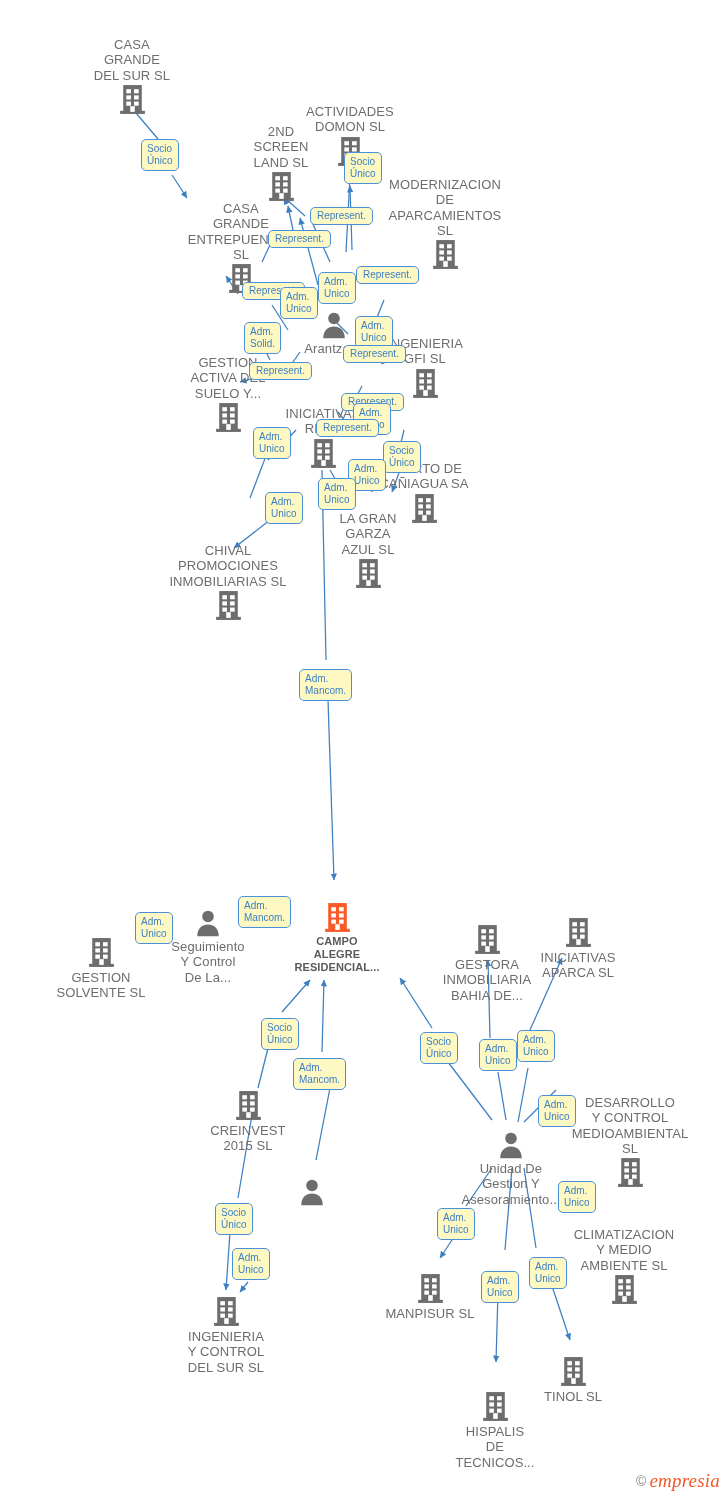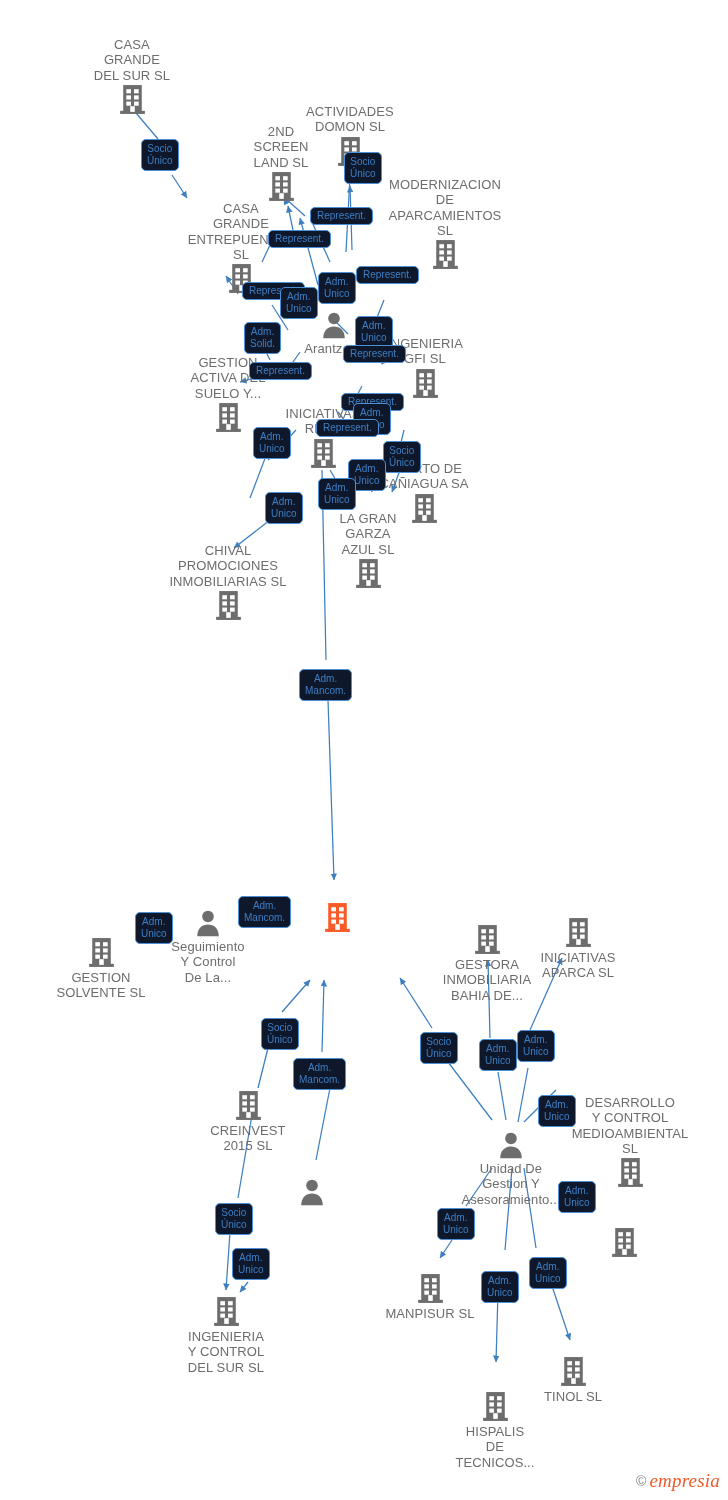--- a/index.html
+++ b/index.html
@@ -49,26 +49,26 @@
   .node.focus .caption{
     color:#5a5a5a;
     font-weight:bold;
     font-size:11px;
   }
 
   
   .chip{
     position:absolute;
     box-sizing:border-box;
-    background:#0f172a;
+    background:#fef9c3;
     border:1.3px solid #4a90d9;
     border-radius:5px;
     color:#3c7fc4;
     font-size:10px;
-    text-align:center;
+    text-align:left;
     padding:3px 5px;
     line-height:1.22;
     white-space:pre-line;
     z-index:5;
   }
   .chip.one{padding:2px 6px;}
 
   
   .watermark{
     position:absolute;
@@ -394,20 +394,23 @@
             <rect x="7" y="2" width="18" height="26" fill="#fa5a28"></rect>
             <rect x="4" y="27" width="24" height="3" fill="#fa5a28"></rect>
             <rect x="10" y="6" width="4.5" height="4" fill="#fff"></rect>
             <rect x="17.5" y="6" width="4.5" height="4" fill="#fff"></rect>
             <rect x="10" y="12" width="4.5" height="4" fill="#fff"></rect>
             <rect x="17.5" y="12" width="4.5" height="4" fill="#fff"></rect>
             <rect x="10" y="18" width="4.5" height="4" fill="#fff"></rect>
             <rect x="17.5" y="18" width="4.5" height="4" fill="#fff"></rect>
             <rect x="13.8" y="22.5" width="4.4" height="5.5" fill="#fff"></rect>
           </svg></span>
+        <span class="caption">CAMPO
+ALEGRE
+RESIDENCIAL...</span>
       </div>
       <div class="node company" style="left: 487px; top: 923px;">
         <span class="glyph"><svg width="33" height="33" viewBox="0 0 32 32" aria-hidden="true">
             <rect x="7" y="2" width="18" height="26" fill="#6d6d6d"></rect>
             <rect x="4" y="27" width="24" height="3" fill="#6d6d6d"></rect>
             <rect x="10" y="6" width="4.5" height="4" fill="#fff"></rect>
             <rect x="17.5" y="6" width="4.5" height="4" fill="#fff"></rect>
             <rect x="10" y="12" width="4.5" height="4" fill="#fff"></rect>
             <rect x="17.5" y="12" width="4.5" height="4" fill="#fff"></rect>
             <rect x="10" y="18" width="4.5" height="4" fill="#fff"></rect>
@@ -473,20 +476,23 @@
       <div class="node person" style="left: 511px; top: 1130px;">
         <span class="glyph"><svg width="30" height="30" viewBox="0 0 32 32" aria-hidden="true">
             <circle cx="16" cy="9" r="6.2" fill="#6d6d6d"></circle>
             <path d="M4.5 30 C4.5 21.5 10 17.5 16 17.5 C22 17.5 27.5 21.5 27.5 30 Z" fill="#6d6d6d"></path>
           </svg></span>
         <span class="caption">Unidad De
 Gestion Y
 Asesoramiento...</span>
       </div>
       <div class="node company" style="left: 624px; top: 1226px;">
+        <span class="caption">CLIMATIZACION
+Y MEDIO
+AMBIENTE SL</span>
         <span class="glyph"><svg width="33" height="33" viewBox="0 0 32 32" aria-hidden="true">
             <rect x="7" y="2" width="18" height="26" fill="#6d6d6d"></rect>
             <rect x="4" y="27" width="24" height="3" fill="#6d6d6d"></rect>
             <rect x="10" y="6" width="4.5" height="4" fill="#fff"></rect>
             <rect x="17.5" y="6" width="4.5" height="4" fill="#fff"></rect>
             <rect x="10" y="12" width="4.5" height="4" fill="#fff"></rect>
             <rect x="17.5" y="12" width="4.5" height="4" fill="#fff"></rect>
             <rect x="10" y="18" width="4.5" height="4" fill="#fff"></rect>
             <rect x="17.5" y="18" width="4.5" height="4" fill="#fff"></rect>
             <rect x="13.8" y="22.5" width="4.4" height="5.5" fill="#fff"></rect>

